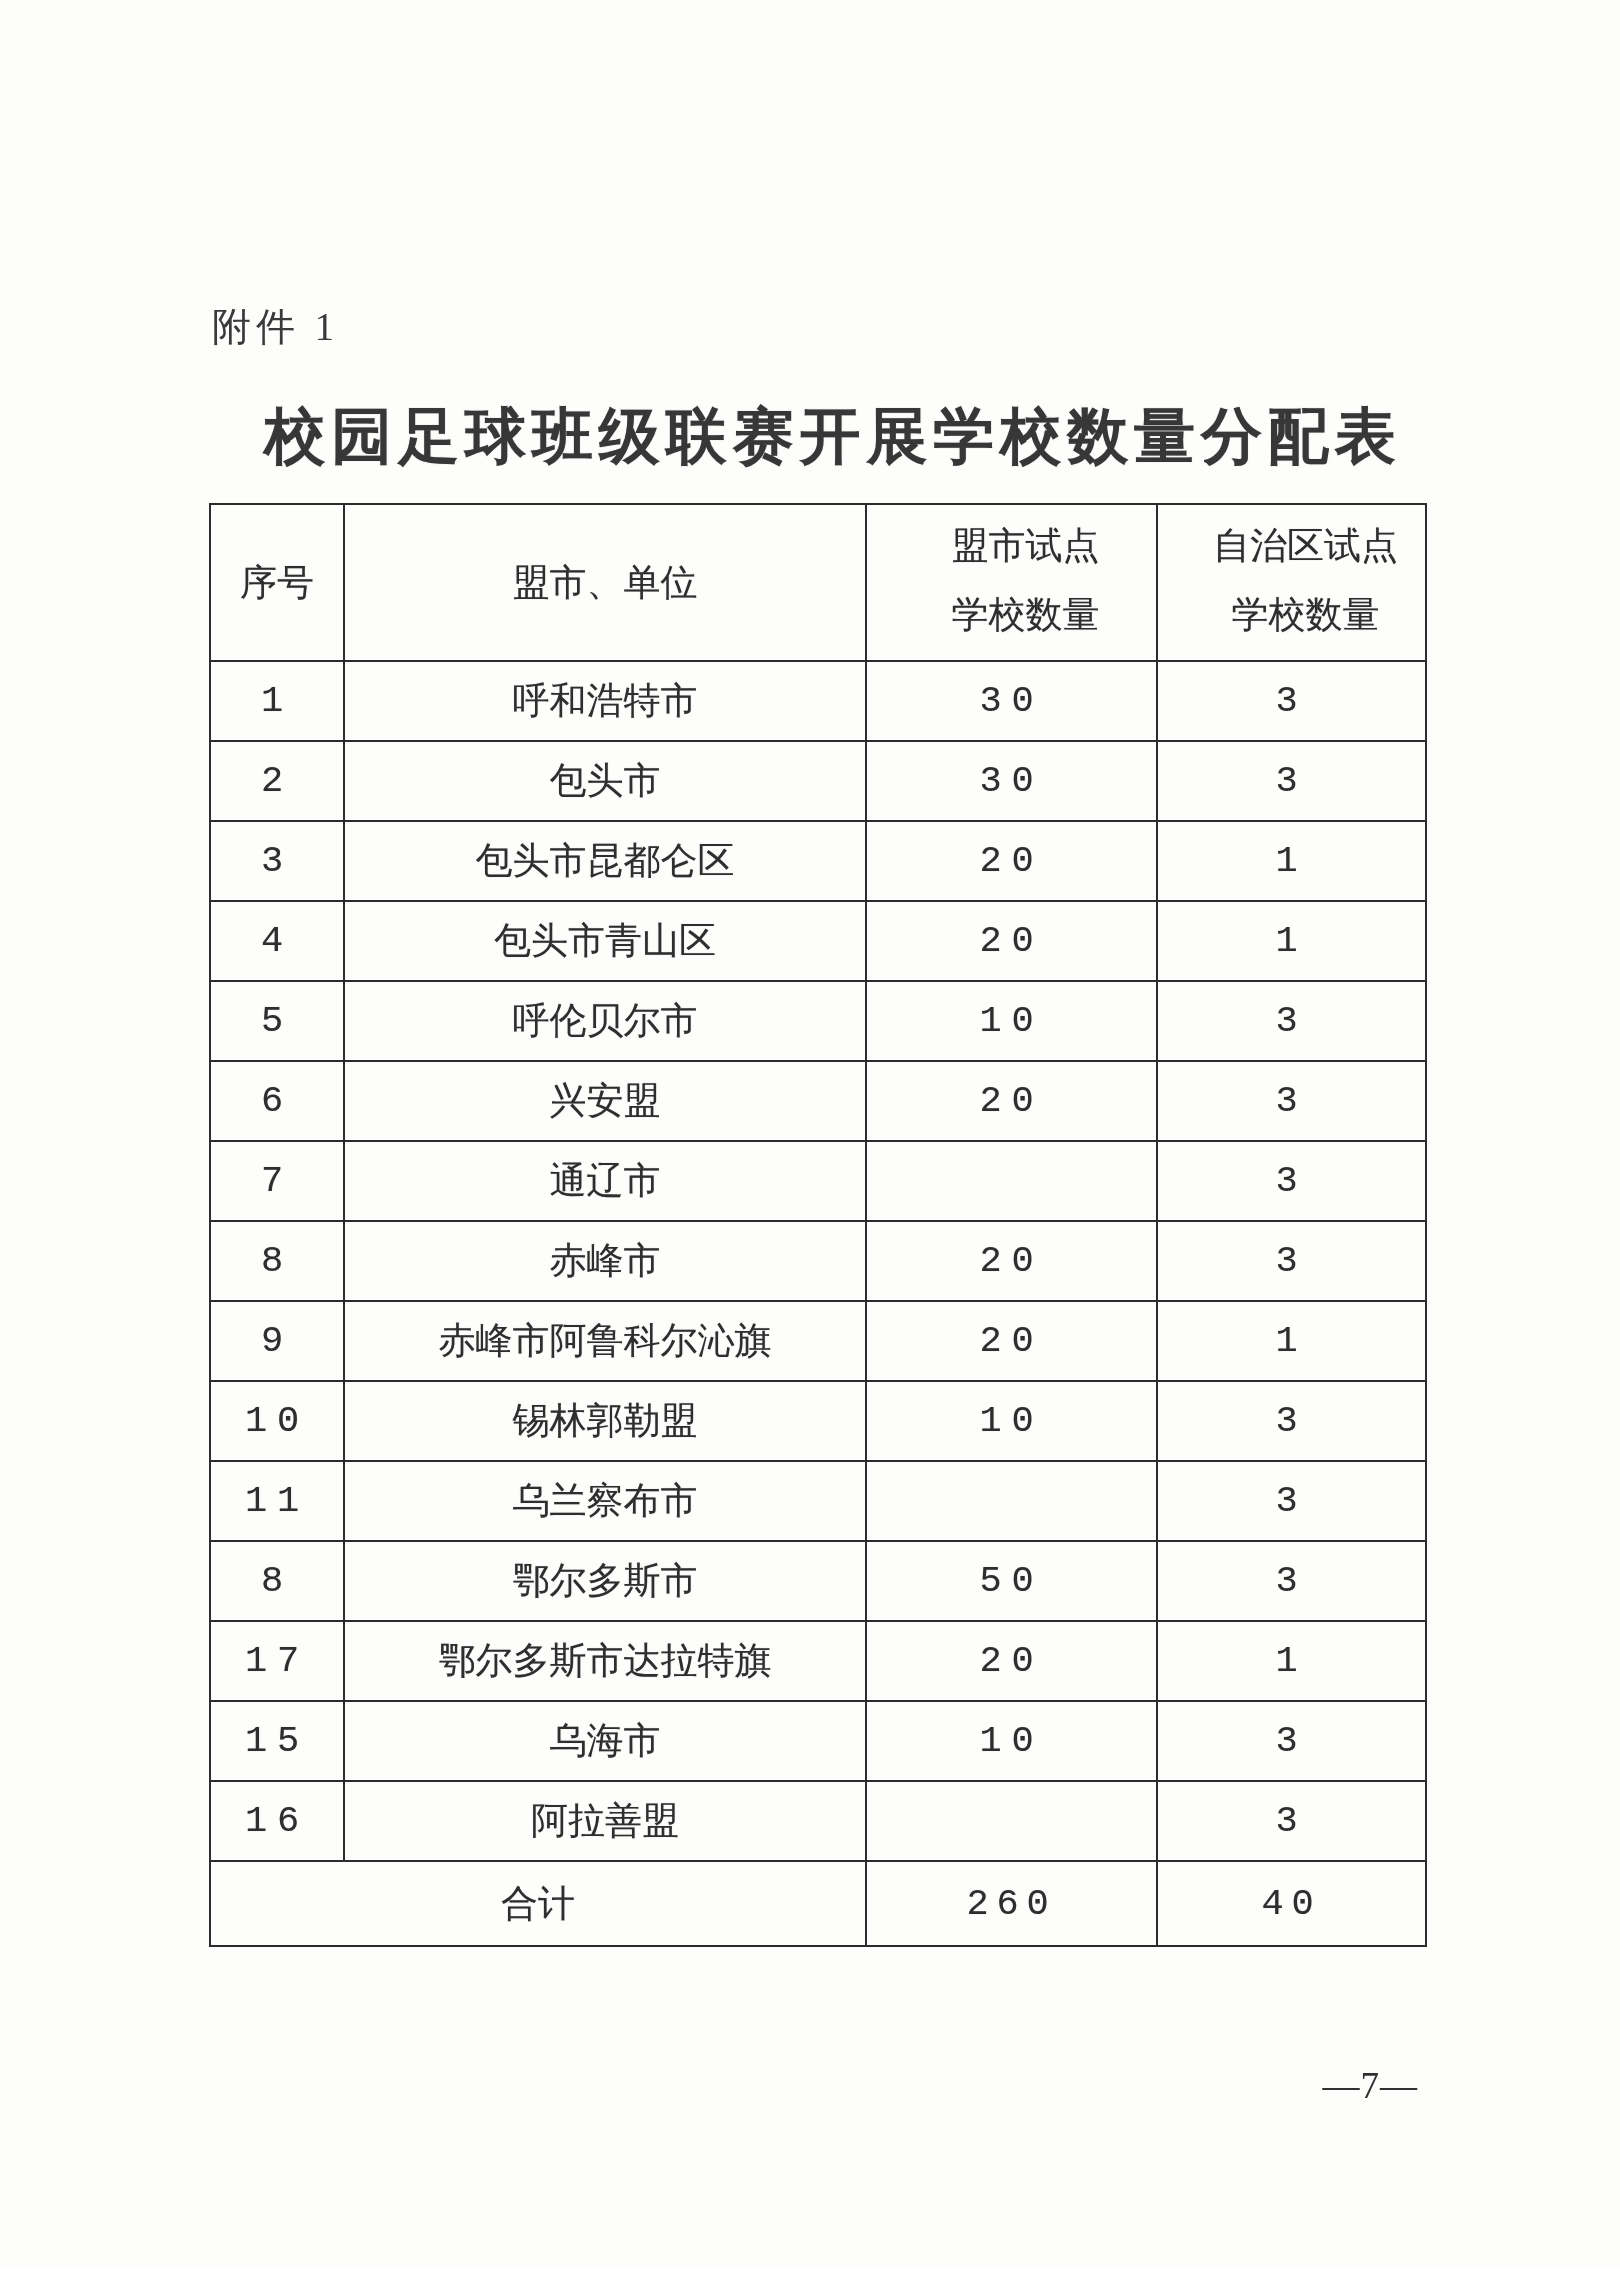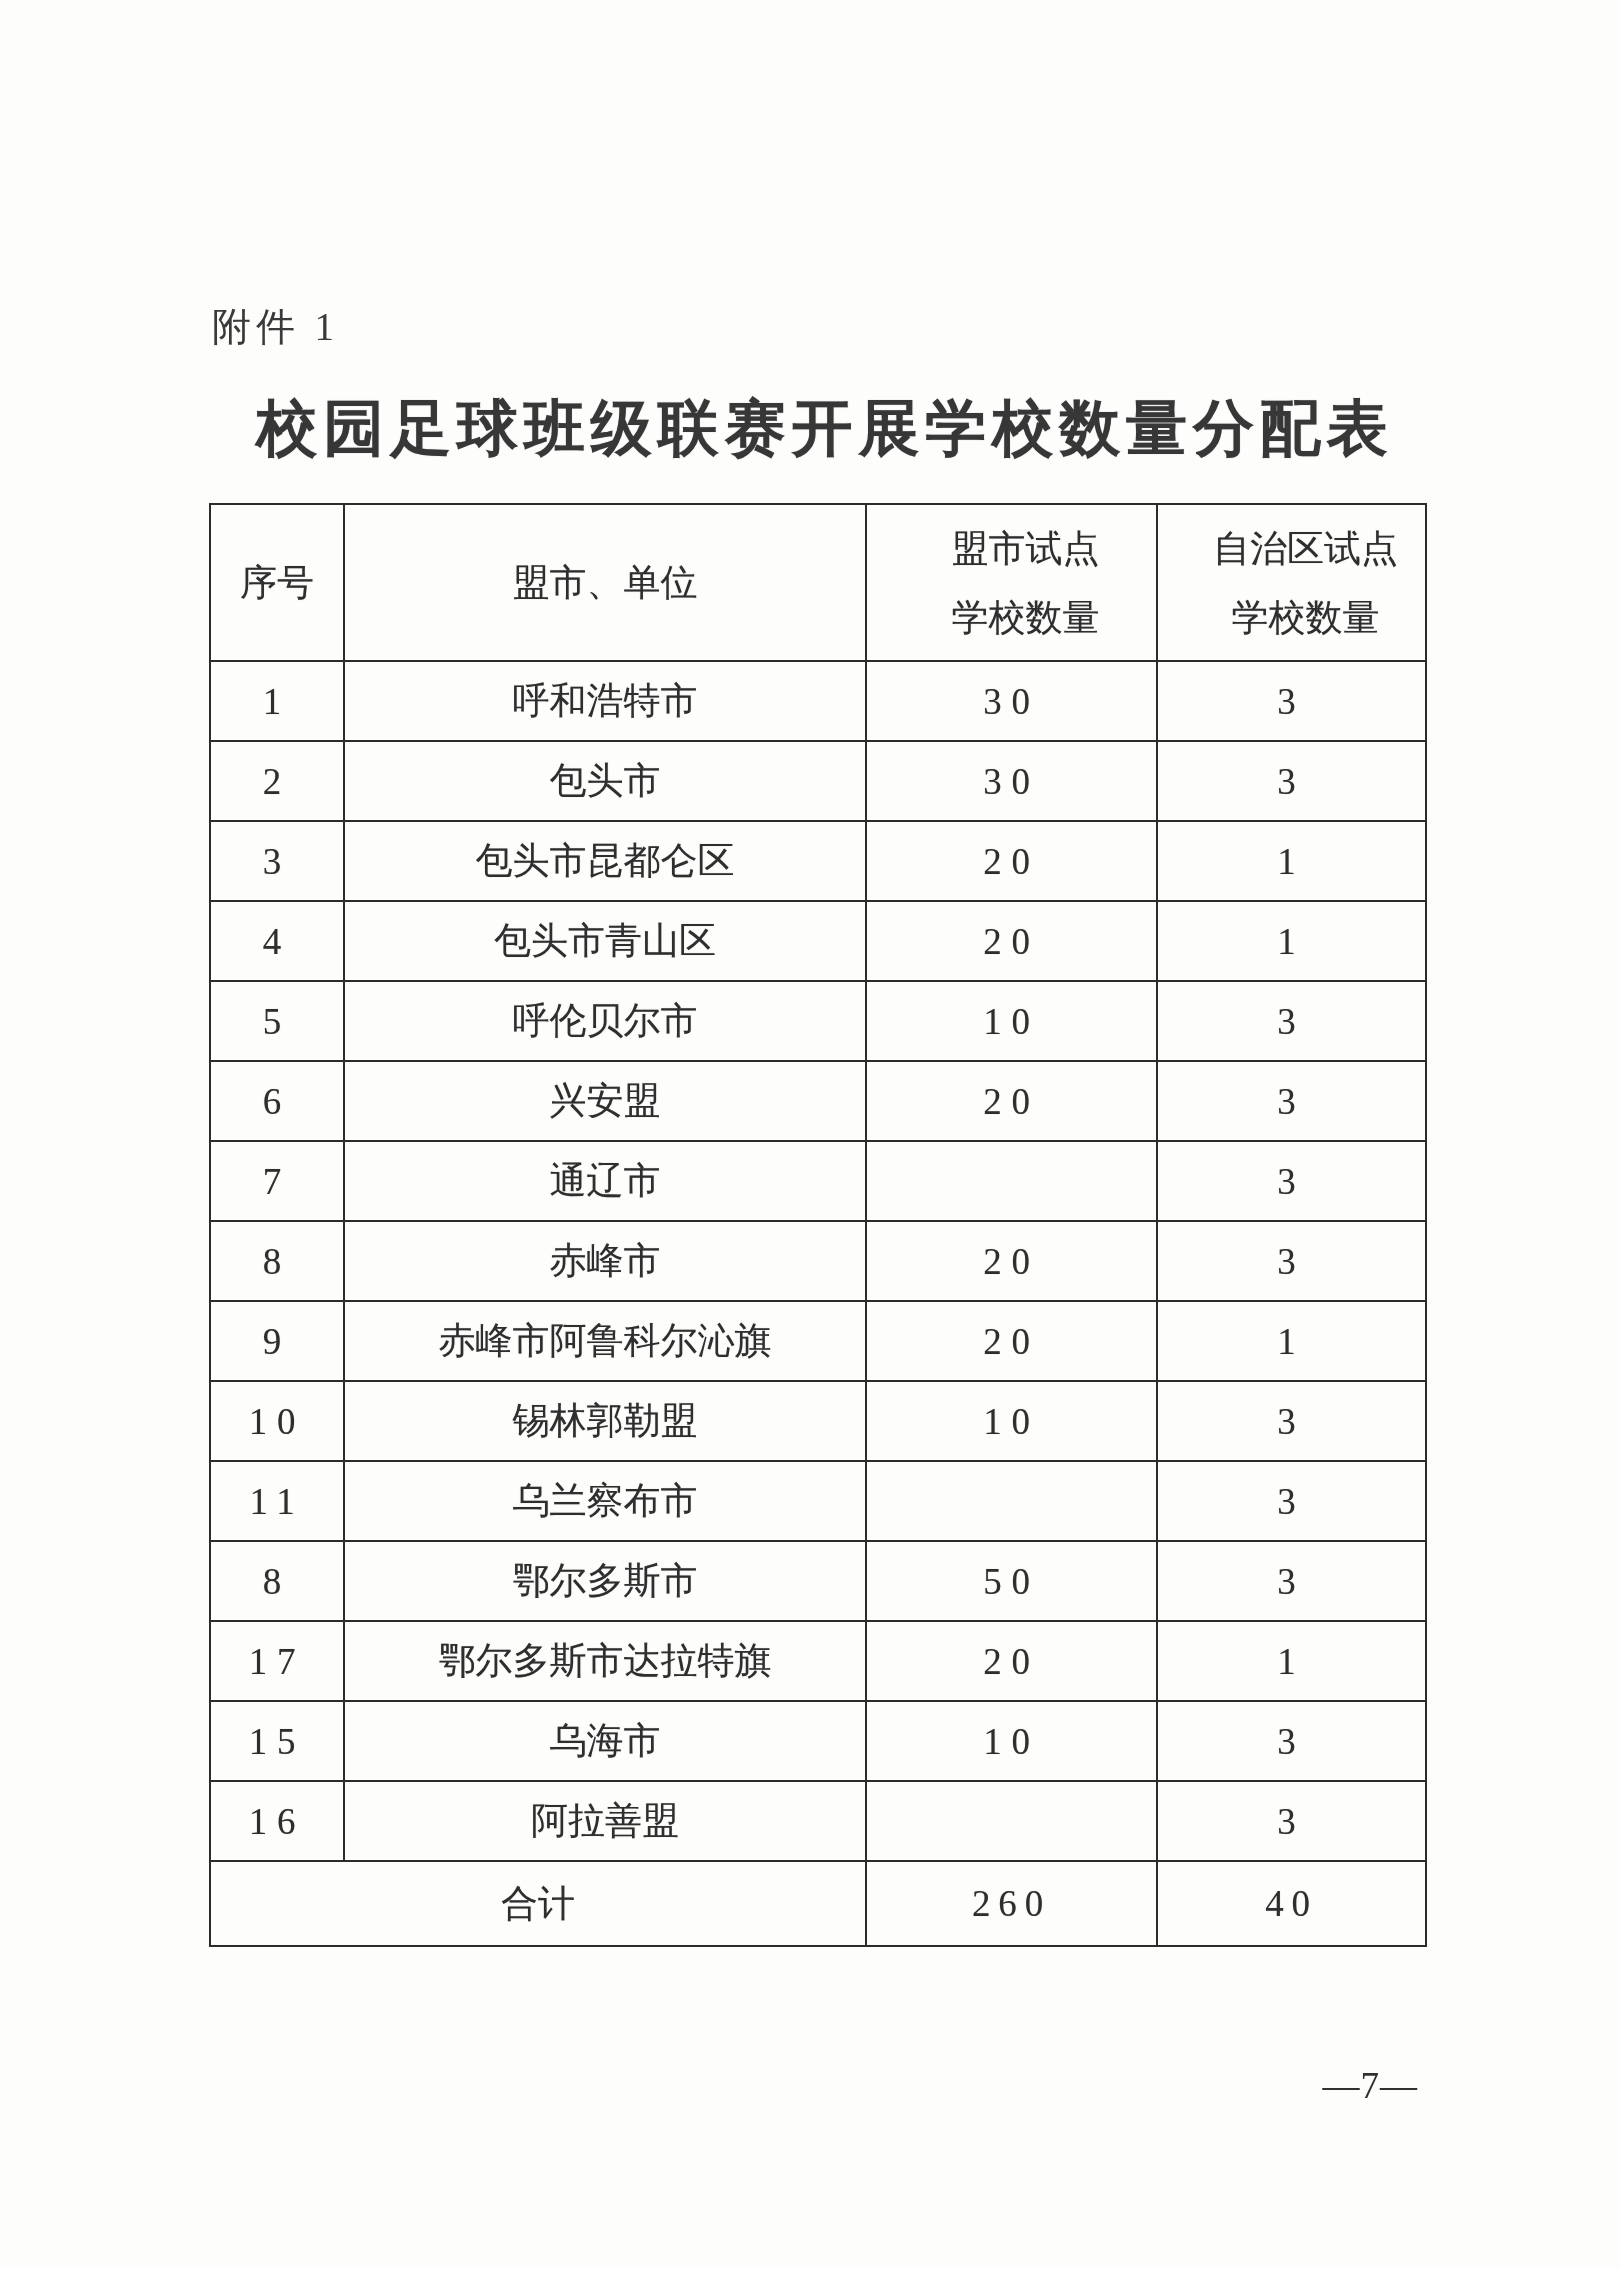--- a/index.html
+++ b/index.html
@@ -22,36 +22,37 @@
     top: 300px;
     font-size: 39px;
     letter-spacing: 4.9px;
     color: #3a3a3a;
   }
   .doc-title {
     position: absolute;
     left: 209px;
     top: 380px;
     width: 1216px;
-    margin: 8px;
+    margin: 16px;
     text-align: center;
     font-size: 61px;
     font-weight: bold;
     letter-spacing: 5.9px;
     color: #373737;
     text-shadow: 0 0 1px rgba(55,55,55,0.45);
   }
   table.alloc-table {
     position: absolute;
     left: 209px;
     top: 503px;
     width: 1216px;
     border-collapse: collapse;
     table-layout: fixed;
     border: 2.9px solid #2c2c2c;
+    font-family: Liberation Mono, monospace;
   }
   .alloc-table th,
   .alloc-table td {
     border: 2px solid #2c2c2c;
     text-align: center;
     vertical-align: middle;
     font-weight: normal;
     padding: 0;
     font-size: 37px;
     color: #2e2e2e;

